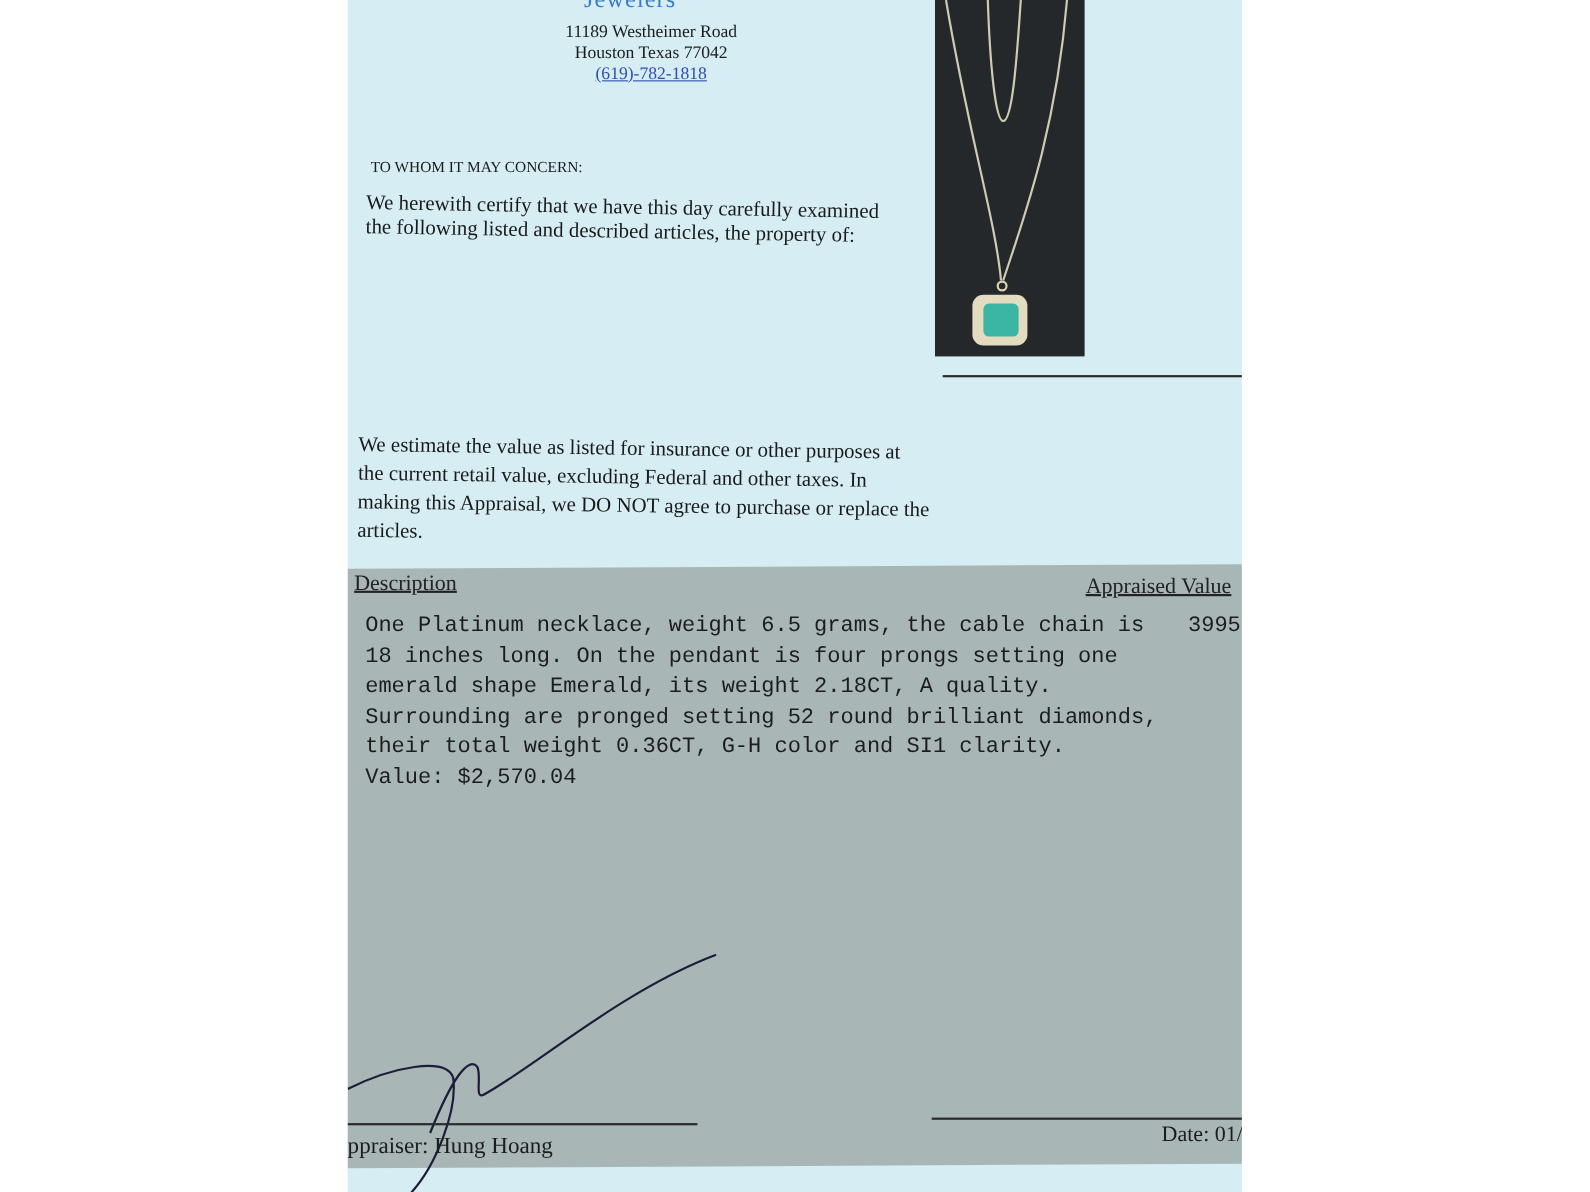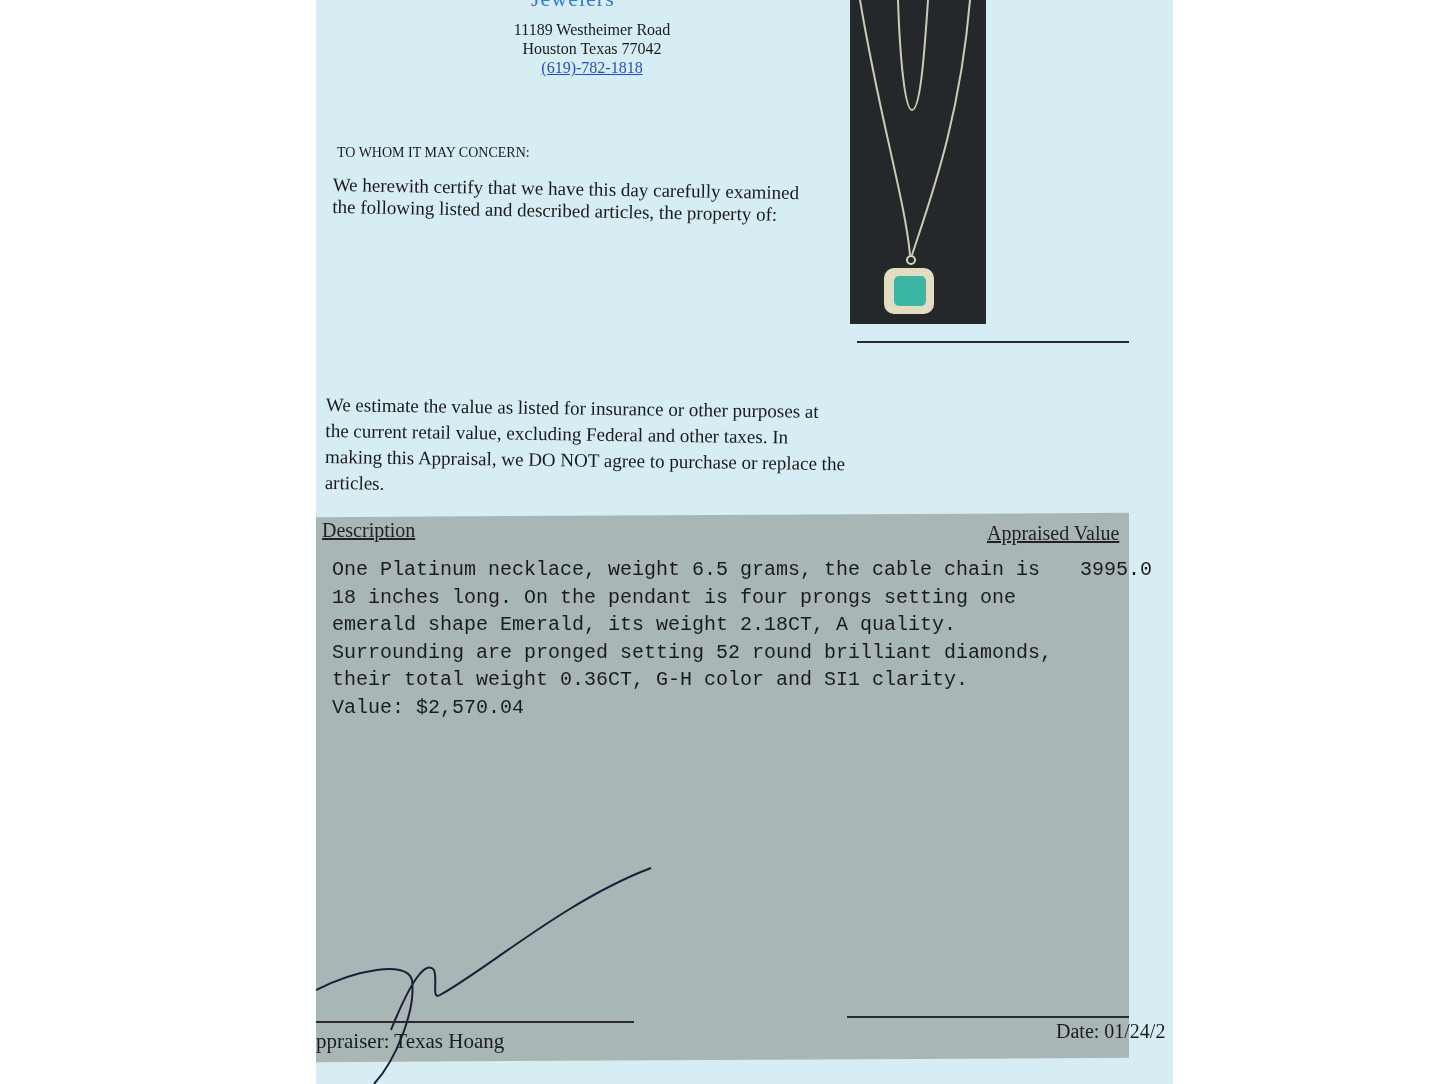--- a/index.html
+++ b/index.html
@@ -1,17 +1,17 @@
 <!DOCTYPE html>
 <html><head>
 <meta charset="utf-8">
 <style>
   html,body{margin:0;padding:0;}
   body{width:1445px;height:1084px;background:#ffffff;position:relative;overflow:hidden;font-family:"Liberation Serif",serif;}
-  .doc{position:absolute;left:316px;top:0;width:813px;height:1084px;background:#d6edf4;overflow:hidden;padding-left:44px;}
+  .doc{position:absolute;left:316px;top:0;width:813px;height:1084px;background:#d6edf4;overflow:hidden;}
   .brand-cut{position:absolute;left:215px;top:-14px;font-size:22px;color:#3a7cc9;letter-spacing:1px;}
   .addr{position:absolute;left:160px;top:20px;width:232px;text-align:center;font-size:16px;line-height:19px;color:#1b1b1b;}
   .addr .phone{color:#2f4fb0;text-decoration:underline;}
   .photo{position:absolute;left:534px;top:0;width:136px;height:324px;background:#24282a;}
   .rule-right{position:absolute;left:541px;top:341px;width:272px;height:2px;background:#2a2a2a;}
   .concern{position:absolute;left:21px;top:145px;font-size:14px;color:#1a1a1a;}
   .certify{position:absolute;left:17px;top:174px;width:490px;font-size:19px;line-height:22px;color:#1a1a1a;transform:rotate(1deg);transform-origin:left top;}
   .estimate{position:absolute;left:10px;top:392px;width:520px;font-size:19px;line-height:26px;color:#1a1a1a;transform:rotate(0.8deg);transform-origin:left top;}
   .gray{position:absolute;left:0;top:515px;width:813px;height:545px;background:#a9b6b6;transform:skewY(-0.3deg);}
   .desc-h{position:absolute;left:6px;top:519px;font-size:20px;color:#222;text-decoration:underline;}
@@ -59,15 +59,15 @@
     <span class="amt">3995.0</span>
     <div>Value: $2,570.04</div>
   </div>
 
   <svg class="sig" width="360" height="224" viewBox="0 0 360 224">
     <path d="M0 130 C40 110 90 100 96 120 C100 150 80 200 58 224 M75 170 C95 120 110 100 118 110 C122 120 115 140 124 135 C170 110 250 40 335 8" stroke="#1d1d3a" stroke-width="2" fill="none"></path>
   </svg>
 
   <div class="line-l"></div>
   <div class="line-r"></div>
-  <div class="appraiser">ppraiser: Texas Hoang</div>
+  <div class="appraiser">ppraiser: Hung Hoang</div>
   <div class="date">Date: 01/24/2</div>
 </div>
 
 </body></html>

